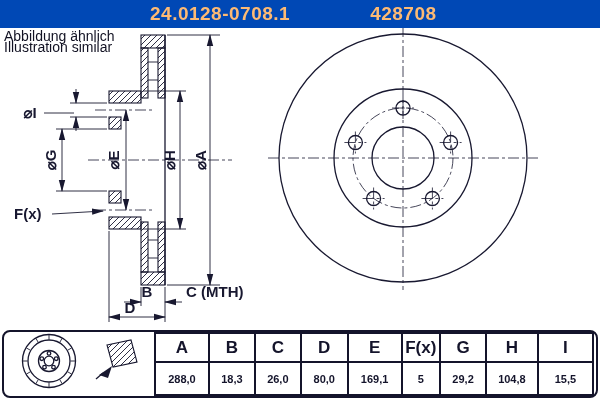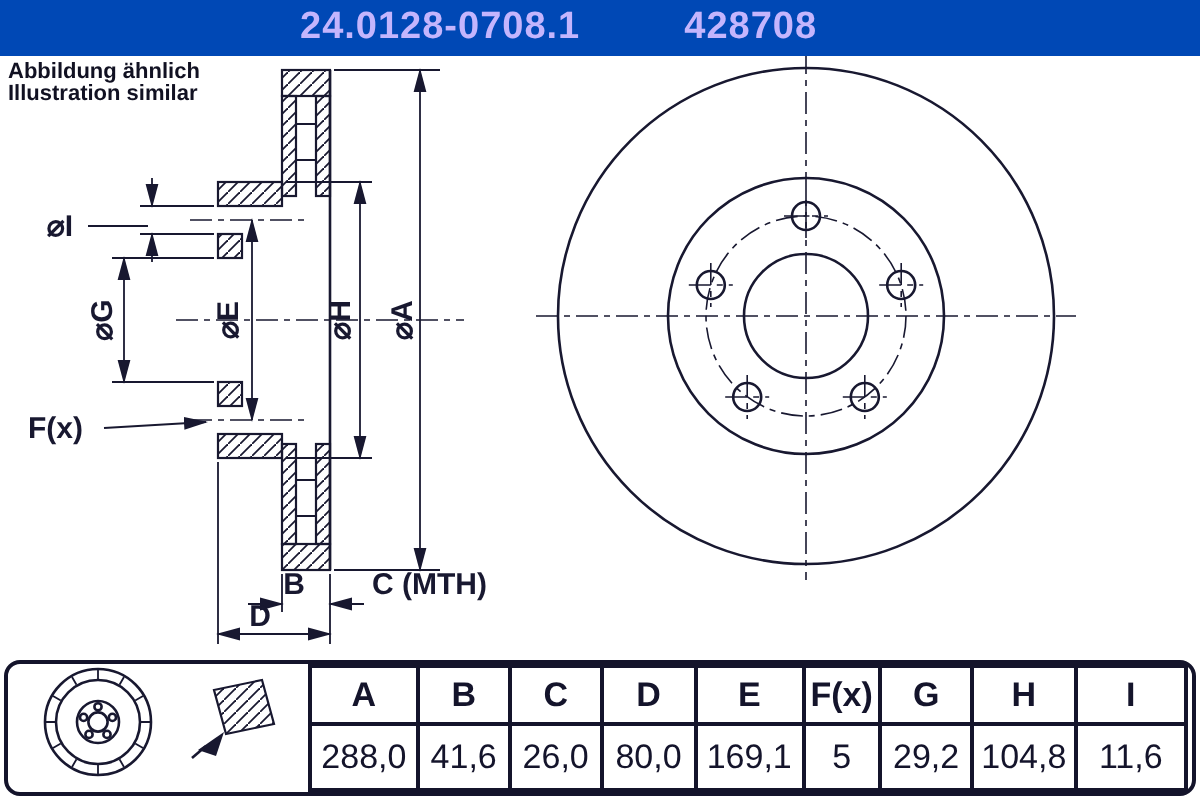--- a/index.html
+++ b/index.html
@@ -2,47 +2,47 @@
 <html><head>
 <meta charset="utf-8">
 <style>
   html,body{margin:0;padding:0;}
   body{
     width:600px;height:400px;position:relative;overflow:hidden;
     background:#ffffff;font-family:"Liberation Sans", sans-serif;
   }
   .topbar{
     position:absolute;top:0;left:0;width:600px;height:28px;
-    background:#0048B5;color:#c4b5fd;display:flex;align-items:center;z-index:5;
+    background:#0048B5;color:#fdba74;display:flex;align-items:center;z-index:5;
   }
   .topbar .part{margin-left:150px;font-size:19px;font-weight:bold;letter-spacing:.5px;}
-  .topbar .ref{margin-left:52px;font-size:19px;font-weight:bold;letter-spacing:.5px;}
+  .topbar .ref{margin-left:80px;font-size:19px;font-weight:bold;letter-spacing:.5px;}
   .note{
     position:absolute;top:31px;left:4px;z-index:4;
-    font-size:11px;font-weight:bold;color:#111122;line-height:11px;
+    font-size:14px;font-weight:normal;color:#111122;line-height:11px;
   }
   svg.drawing{position:absolute;top:0;left:0;}
   .ln{stroke:#181830;fill:none;stroke-width:1.3;}
   .thin{stroke-width:0.9;}
   .cl{stroke:#181830;fill:none;stroke-width:0.8;stroke-dasharray:11 3 3 3;}
   .dim{stroke:#181830;fill:none;stroke-width:0.9;}
   .hat{fill:url(#hatch);stroke:#181830;stroke-width:1.1;}
   text.dml{fill:#181830;font-weight:bold;font-size:15px;font-family:"Liberation Sans",sans-serif;}
   .bottom{
     position:absolute;top:330px;left:2px;width:592px;height:64px;
     border:2px solid #14142b;border-radius:8px;display:flex;z-index:3;background:#fff;
   }
   .iconzone{width:150px;position:relative;}
   table.dims{border-collapse:collapse;width:440px;height:100%;table-layout:fixed;}
   table.dims th, table.dims td{
     border:2px solid #14142b;text-align:center;vertical-align:middle;
     color:#14142b;padding:0;
   }
   table.dims th{font-size:17px;font-weight:bold;height:27px;}
-  table.dims td{font-size:17px;font-weight:normal;}
+  table.dims td{font-size:11px;font-weight:bold;}
 </style>
 </head>
 <body>
 
 <div class="topbar">
   <span class="part">24.0128-0708.1</span>
   <span class="ref">428708</span>
 </div>
 
 <div class="note">
@@ -179,24 +179,24 @@
       <th>C</th>
       <th>D</th>
       <th>E</th>
       <th>F(x)</th>
       <th>G</th>
       <th>H</th>
       <th>I</th>
     </tr>
     <tr>
       <td>288,0</td>
-      <td>41,6</td>
+      <td>18,3</td>
       <td>26,0</td>
       <td>80,0</td>
       <td>169,1</td>
       <td>5</td>
       <td>29,2</td>
       <td>104,8</td>
-      <td>11,6</td>
+      <td>15,5</td>
     </tr>
   </tbody>
     </table>
 </div>
 
 </body></html>

